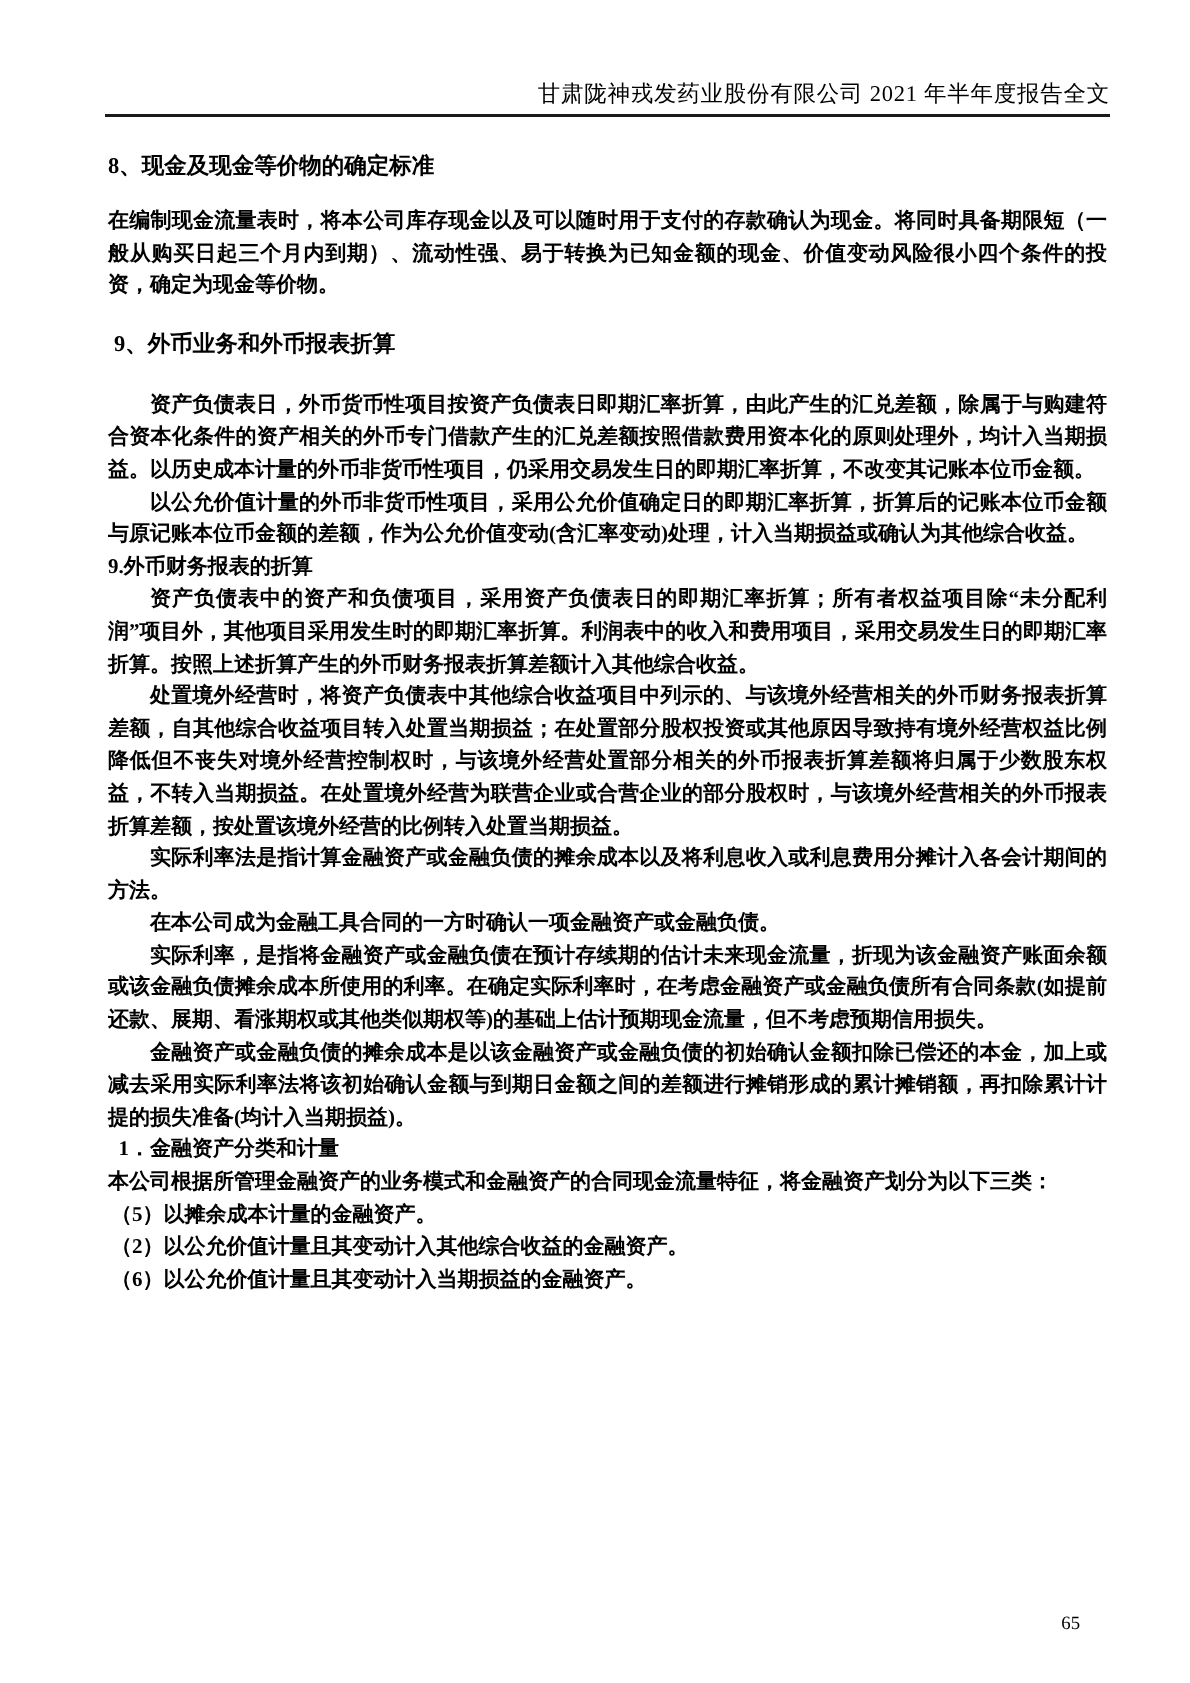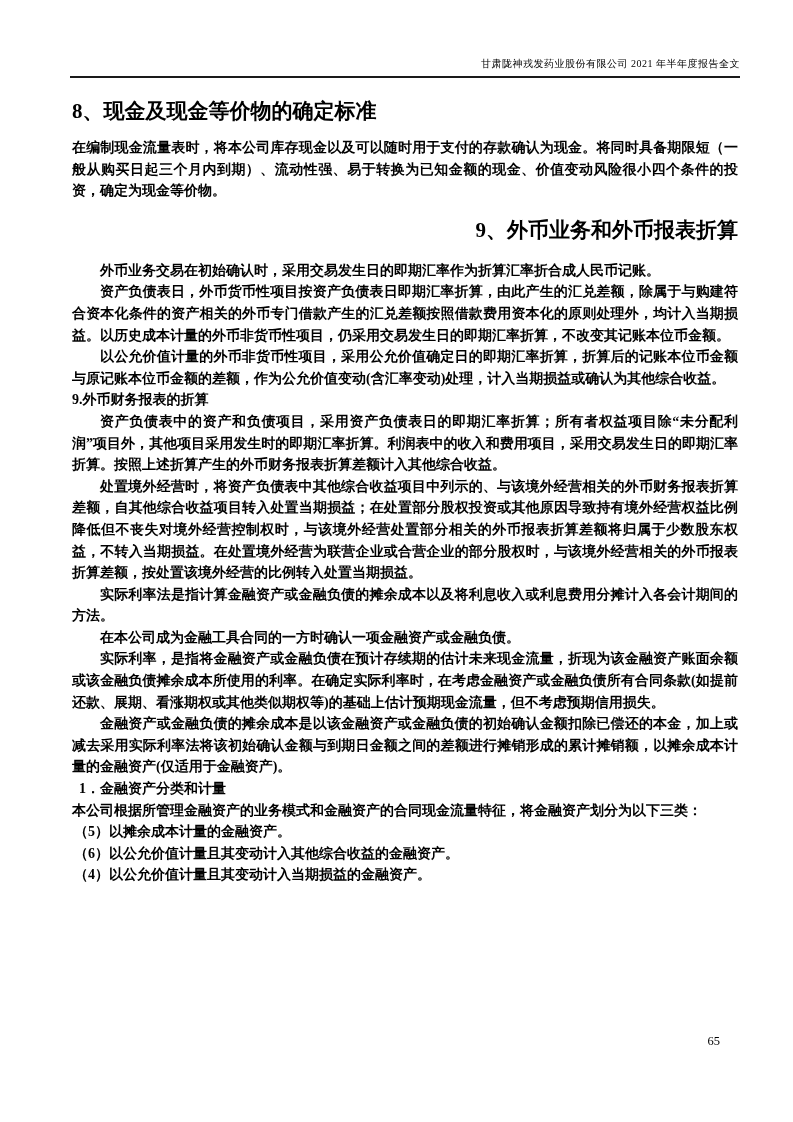--- a/index.html
+++ b/index.html
@@ -13,21 +13,21 @@
     overflow: hidden;
   }
   .header {
     position: absolute;
     top: 55px;
     left: 70px;
     width: 670px;
   }
   .header-title {
     text-align: right;
-    font-size: 10px;
+    font-size: 15px;
     letter-spacing: 0.5px;
     line-height: 17px;
     white-space: nowrap;
   }
   .header-rule {
     margin-top: 4px;
     border-top: 2px solid #1a1a1a;
     height: 0;
   }
   .content {
@@ -37,67 +37,66 @@
     width: 666px;
     font-size: 14px;
     line-height: 21.6px;
     text-align: justify;
     text-justify: inter-ideograph;
     word-break: break-all;
   }
   .blk { margin: 0; font-weight: bold; }
   .heading {
     font-weight: bold;
-    font-size: 21px;
+    font-size: 15px;
     line-height: 22px;
     text-align: left;
   }
   .heading-a { margin: 8px 0 15px 0; }
-  .heading-b { margin: 17px 0 19px 4px; text-align: right; }
+  .heading-b { margin: 17px 0 19px 4px; }
   .heading-c { margin: 12px 0 13px 0; }
   .p  { text-indent: 2em; }
   .p0 { text-indent: 0; }
   .sub { text-indent: 0; }
   .li { text-indent: 2px; }
   .li-num { text-indent: 7px; }
   .footer-page {
     position: absolute;
-    top: 1033px;
+    top: 1074px;
     right: 73px;
     font-size: 12.5px;
     line-height: 16px;
     margin-left: 40px;
   }
 </style>
 </head>
 <body>
 
 <div class="page">
 
   <div class="header">
     <div class="header-title">甘肃陇神戎发药业股份有限公司 2021 年半年度报告全文</div>
     <div class="header-rule"></div>
   </div>
 
   <div class="content">
       <div class="blk heading heading-a">8、现金及现金等价物的确定标准</div>
       <div class="blk p0">在编制现金流量表时，将本公司库存现金以及可以随时用于支付的存款确认为现金。将同时具备期限短（一般从购买日起三个月内到期）、流动性强、易于转换为已知金额的现金、价值变动风险很小四个条件的投资，确定为现金等价物。</div>
       <div class="blk heading heading-b">9、外币业务和外币报表折算</div>
-      <div class="blk p">外币业务交易在初始确认时，采用交易发生日的即期汇率作为折算汇率折合成人民币记账。</div>
       <div class="blk p">资产负债表日，外币货币性项目按资产负债表日即期汇率折算，由此产生的汇兑差额，除属于与购建符合资本化条件的资产相关的外币专门借款产生的汇兑差额按照借款费用资本化的原则处理外，均计入当期损益。以历史成本计量的外币非货币性项目，仍采用交易发生日的即期汇率折算，不改变其记账本位币金额。</div>
       <div class="blk p">以公允价值计量的外币非货币性项目，采用公允价值确定日的即期汇率折算，折算后的记账本位币金额与原记账本位币金额的差额，作为公允价值变动(含汇率变动)处理，计入当期损益或确认为其他综合收益。</div>
       <div class="blk sub">9.外币财务报表的折算</div>
       <div class="blk p">资产负债表中的资产和负债项目，采用资产负债表日的即期汇率折算；所有者权益项目除“未分配利润”项目外，其他项目采用发生时的即期汇率折算。利润表中的收入和费用项目，采用交易发生日的即期汇率折算。按照上述折算产生的外币财务报表折算差额计入其他综合收益。</div>
       <div class="blk p">处置境外经营时，将资产负债表中其他综合收益项目中列示的、与该境外经营相关的外币财务报表折算差额，自其他综合收益项目转入处置当期损益；在处置部分股权投资或其他原因导致持有境外经营权益比例降低但不丧失对境外经营控制权时，与该境外经营处置部分相关的外币报表折算差额将归属于少数股东权益，不转入当期损益。在处置境外经营为联营企业或合营企业的部分股权时，与该境外经营相关的外币报表折算差额，按处置该境外经营的比例转入处置当期损益。</div>
       <div class="blk p">实际利率法是指计算金融资产或金融负债的摊余成本以及将利息收入或利息费用分摊计入各会计期间的方法。</div>
       <div class="blk p">在本公司成为金融工具合同的一方时确认一项金融资产或金融负债。</div>
       <div class="blk p">实际利率，是指将金融资产或金融负债在预计存续期的估计未来现金流量，折现为该金融资产账面余额或该金融负债摊余成本所使用的利率。在确定实际利率时，在考虑金融资产或金融负债所有合同条款(如提前还款、展期、看涨期权或其他类似期权等)的基础上估计预期现金流量，但不考虑预期信用损失。</div>
-      <div class="blk p">金融资产或金融负债的摊余成本是以该金融资产或金融负债的初始确认金额扣除已偿还的本金，加上或减去采用实际利率法将该初始确认金额与到期日金额之间的差额进行摊销形成的累计摊销额，以摊余成本计量的金融资产(仅适用于金融资产)。</div>
+      <div class="blk p">金融资产或金融负债的摊余成本是以该金融资产或金融负债的初始确认金额扣除已偿还的本金，加上或减去采用实际利率法将该初始确认金额与到期日金额之间的差额进行摊销形成的累计摊销额，再扣除累计计提的损失准备(均计入当期损益)。</div>
       <div class="blk li-num">1．金融资产分类和计量</div>
       <div class="blk p0">本公司根据所管理金融资产的业务模式和金融资产的合同现金流量特征，将金融资产划分为以下三类：</div>
       <div class="blk li">（5）以摊余成本计量的金融资产。</div>
-      <div class="blk li">（6）以公允价值计量且其变动计入其他综合收益的金融资产。</div>
-      <div class="blk li">（4）以公允价值计量且其变动计入当期损益的金融资产。</div>
+      <div class="blk li">（2）以公允价值计量且其变动计入其他综合收益的金融资产。</div>
+      <div class="blk li">（6）以公允价值计量且其变动计入当期损益的金融资产。</div>
     </div>
 
   <div class="footer-page">65</div>
 
 </div>
 
 </body></html>

